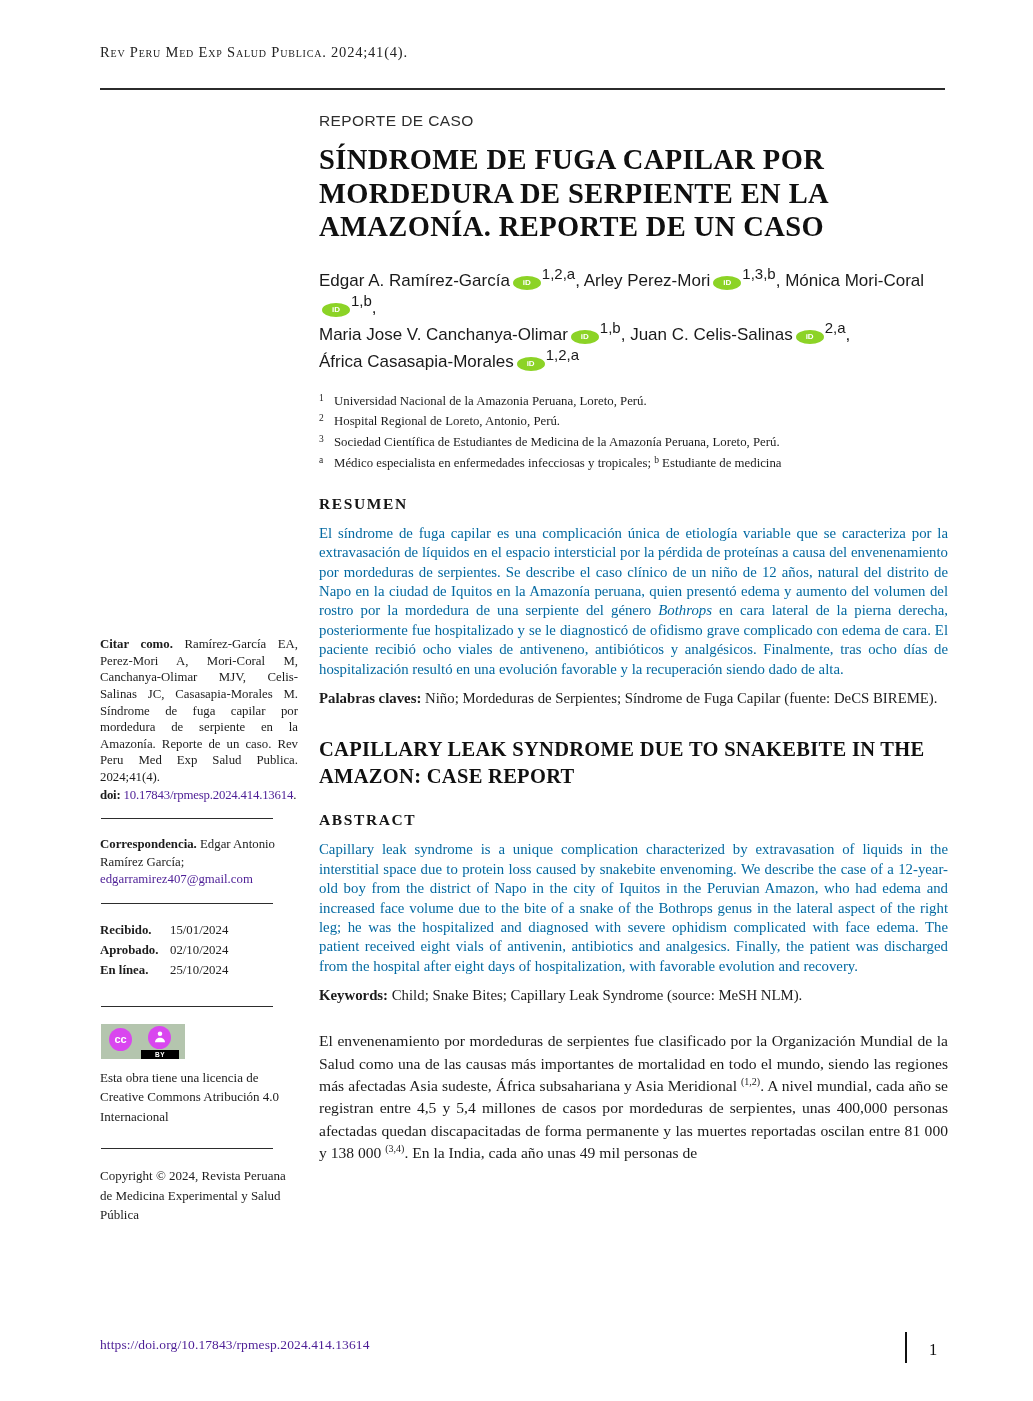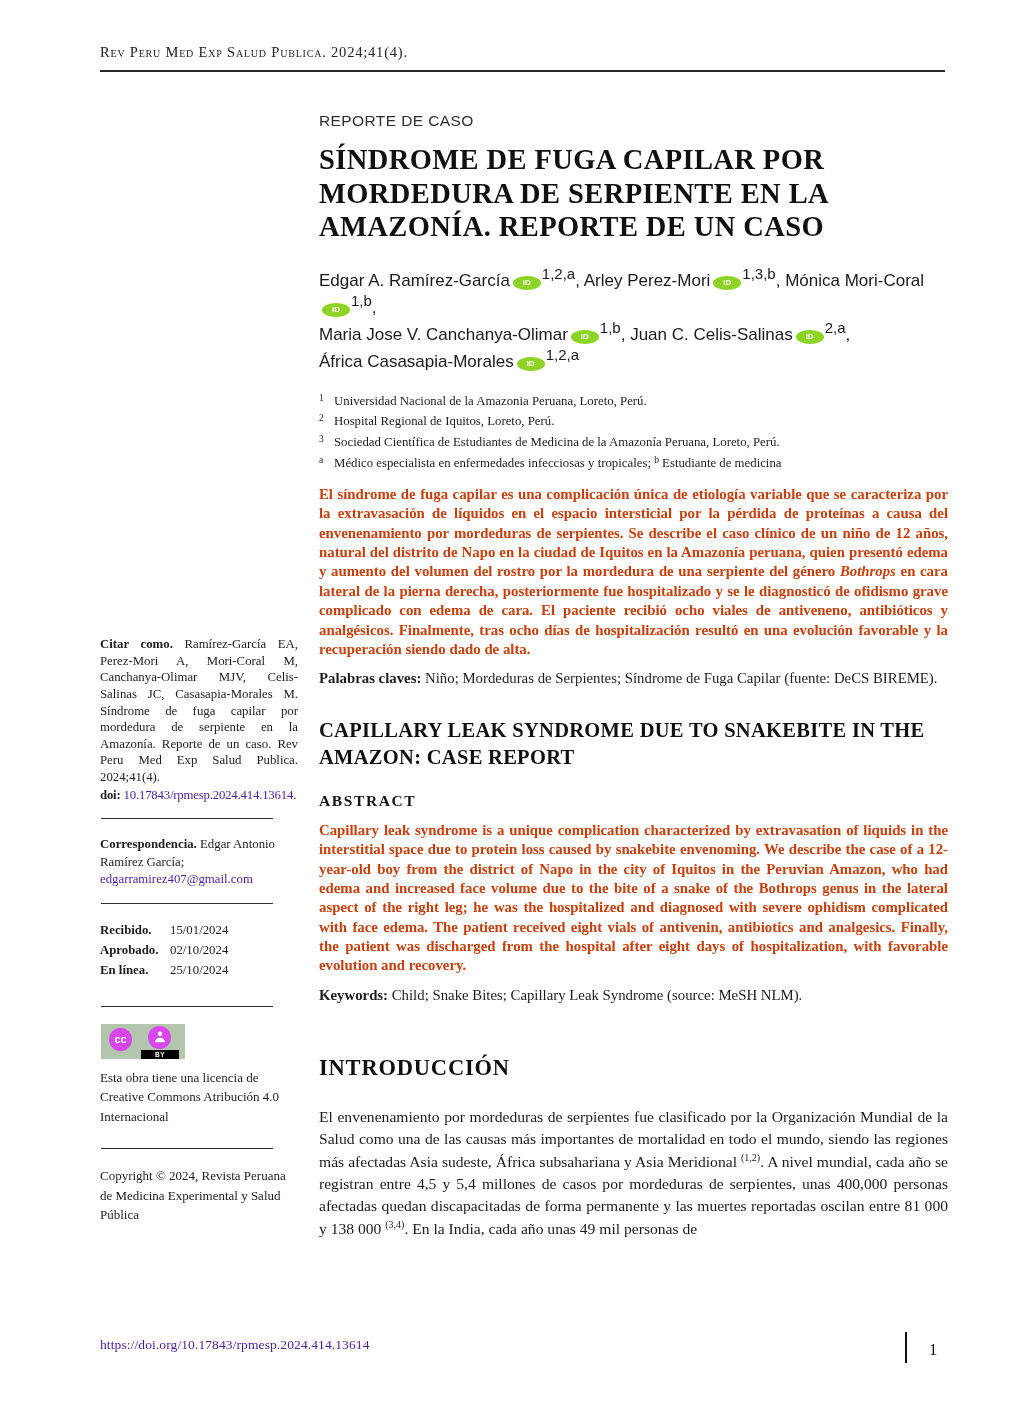--- a/index.html
+++ b/index.html
@@ -7,21 +7,21 @@
     position:relative;
     width:1033px;height:1401px;
     background:#ffffff;
     font-family:"Liberation Serif", serif;
     color:#1c1c1c;
     overflow:hidden;
   }
   
   .journal-header{
     position:absolute;left:100px;top:44px;width:845px;
-    border-bottom:2px solid #2b2b2b;padding-bottom:9px;
+    border-bottom:2px solid #2b2b2b;padding-bottom:27px;
   }
   .journal-name{
     font-family:"Liberation Serif", serif;
     font-variant:small-caps;
     font-size:14.5px;letter-spacing:0.8px;color:#222;
   }
   
   .sidebar{
     position:absolute;left:100px;top:636px;width:198px;
     font-size:12.8px;line-height:1.3;color:#1c1c1c;
@@ -82,21 +82,21 @@
   .aff-marker{
     display:inline-block;width:15px;font-size:9.5px;vertical-align:4px;
   }
   .aff-inline-sup{font-size:9.5px;vertical-align:4px;}
   .subhead{
     margin:21px 0 0 0;font-size:15.5px;font-weight:600;
     letter-spacing:1.6px;color:#161616;
   }
   .body-par{
     margin:11px 0 0 0;font-size:14.8px;line-height:1.31;
-    text-align:justify;color:#c2410c;font-weight:bold;
+    text-align:justify;color:#0369a1;
   }
   .kw-par{margin:10px 0 0 0;font-size:14.8px;line-height:1.31;}
   .kw-label{font-weight:bold;}
   .title-en{
     margin:28px 0 0 0;font-weight:700;font-size:20.5px;line-height:1.32;
     letter-spacing:0.3px;color:#101010;
   }
   .intro-heading{
     margin:50px 0 0 0;font-weight:600;font-size:22.5px;
     letter-spacing:0.8px;color:#101010;
@@ -167,37 +167,37 @@
     <h1 class="title-es">SÍNDROME DE FUGA CAPILAR POR MORDEDURA DE SERPIENTE EN LA AMAZONÍA. REPORTE DE UN CASO</h1>
 
     <div class="authors">
       <div><span>Edgar A. Ramírez-García</span><span class="orcid-icon">iD</span><sup>1,2,a</sup><span>, </span><span>Arley Perez-Mori</span><span class="orcid-icon">iD</span><sup>1,3,b</sup><span>, </span><span>Mónica Mori-Coral</span><span class="orcid-icon">iD</span><sup>1,b</sup><span>,</span></div>
       <div><span>Maria Jose V. Canchanya-Olimar</span><span class="orcid-icon">iD</span><sup>1,b</sup><span>,  </span><span>Juan C. Celis-Salinas</span><span class="orcid-icon">iD</span><sup>2,a</sup><span>,</span></div>
       <div><span>África Casasapia-Morales</span><span class="orcid-icon">iD</span><sup>1,2,a</sup></div>
     </div>
 
     <div class="affiliations">
       <span class="aff-row"><span class="aff-marker">1</span><span>Universidad Nacional de la Amazonia Peruana, Loreto, Perú.</span></span>
-      <span class="aff-row"><span class="aff-marker">2</span><span>Hospital Regional de Iquitos, Loreto, Perú.</span></span>
+      <span class="aff-row"><span class="aff-marker">2</span><span>Hospital Regional de Loreto, Antonio, Perú.</span></span>
       <span class="aff-row"><span class="aff-marker">3</span><span>Sociedad Científica de Estudiantes de Medicina de la Amazonía Peruana, Loreto, Perú.</span></span>
       <span class="aff-row"><span class="aff-marker">a</span><span>Médico especialista en enfermedades infecciosas y tropicales;</span>&nbsp;<span class="aff-inline-sup">b</span>&nbsp;<span>Estudiante de medicina</span></span>
     </div>
 
+    <h2 class="subhead">RESUMEN</h2>
     <p class="body-par"><span>El síndrome de fuga capilar es una complicación única de etiología variable que se caracteriza por la extravasación de líquidos en el espacio intersticial por la pérdida de proteínas a causa del envenenamiento por mordeduras de serpientes. Se describe el caso clínico de un niño de 12 años, natural del distrito de Napo en la ciudad de Iquitos en la Amazonía peruana, quien presentó edema y aumento del volumen del rostro por la mordedura de una serpiente del género </span><span class="italic">Bothrops</span><span> en cara lateral de la pierna derecha, posteriormente fue hospitalizado y se le diagnosticó de ofidismo grave complicado con edema de cara. El paciente recibió ocho viales de antiveneno, antibióticos y analgésicos. Finalmente, tras ocho días de hospitalización resultó en una evolución favorable y la recuperación siendo dado de alta.</span></p>
 
     <p class="kw-par"><span class="kw-label">Palabras claves:</span><span> Niño; Mordeduras de Serpientes; Síndrome de Fuga Capilar (fuente: DeCS BIREME).</span></p>
 
     <h1 class="title-en">CAPILLARY LEAK SYNDROME DUE TO SNAKEBITE IN THE AMAZON: CASE REPORT</h1>
 
     <h2 class="subhead">ABSTRACT</h2>
     <p class="body-par">Capillary leak syndrome is a unique complication characterized by extravasation of liquids in the interstitial space due to protein loss caused by snakebite envenoming. We describe the case of a 12-year-old boy from the district of Napo in the city of Iquitos in the Peruvian Amazon, who had edema and increased face volume due to the bite of a snake of the Bothrops genus in the lateral aspect of the right leg; he was the hospitalized and diagnosed with severe ophidism complicated with face edema. The patient received eight vials of antivenin, antibiotics and analgesics. Finally, the patient was discharged from the hospital after eight days of hospitalization, with favorable evolution and recovery.</p>
 
     <p class="kw-par"><span class="kw-label">Keywords:</span><span> Child; Snake Bites; Capillary Leak Syndrome (source: MeSH NLM).</span></p>
 
-    <h1 class="intro-heading">INTRODUCCIÓN</h1>
     <p class="intro-par"><span>El envenenamiento por mordeduras de serpientes fue clasificado por la Organización Mundial de la Salud como una de las causas más importantes de mortalidad en todo el mundo, siendo las regiones más afectadas Asia sudeste, África subsahariana y Asia Meridional </span><span class="ref-sup">(1,2)</span><span>. A nivel mundial, cada año se registran entre 4,5 y 5,4 millones de casos por mordeduras de serpientes, unas 400,000 personas afectadas quedan discapacitadas de forma permanente y las muertes reportadas oscilan entre 81 000 y 138 000 </span><span class="ref-sup">(3,4)</span><span>. En la India, cada año unas 49 mil personas de</span></p>
   </main>
 
   <a class="footer-doi link">https://doi.org/10.17843/rpmesp.2024.414.13614</a>
   <div class="page-num-bar"></div>
   <div class="page-num">1</div>
 
 </div>
 
 </body></html>

